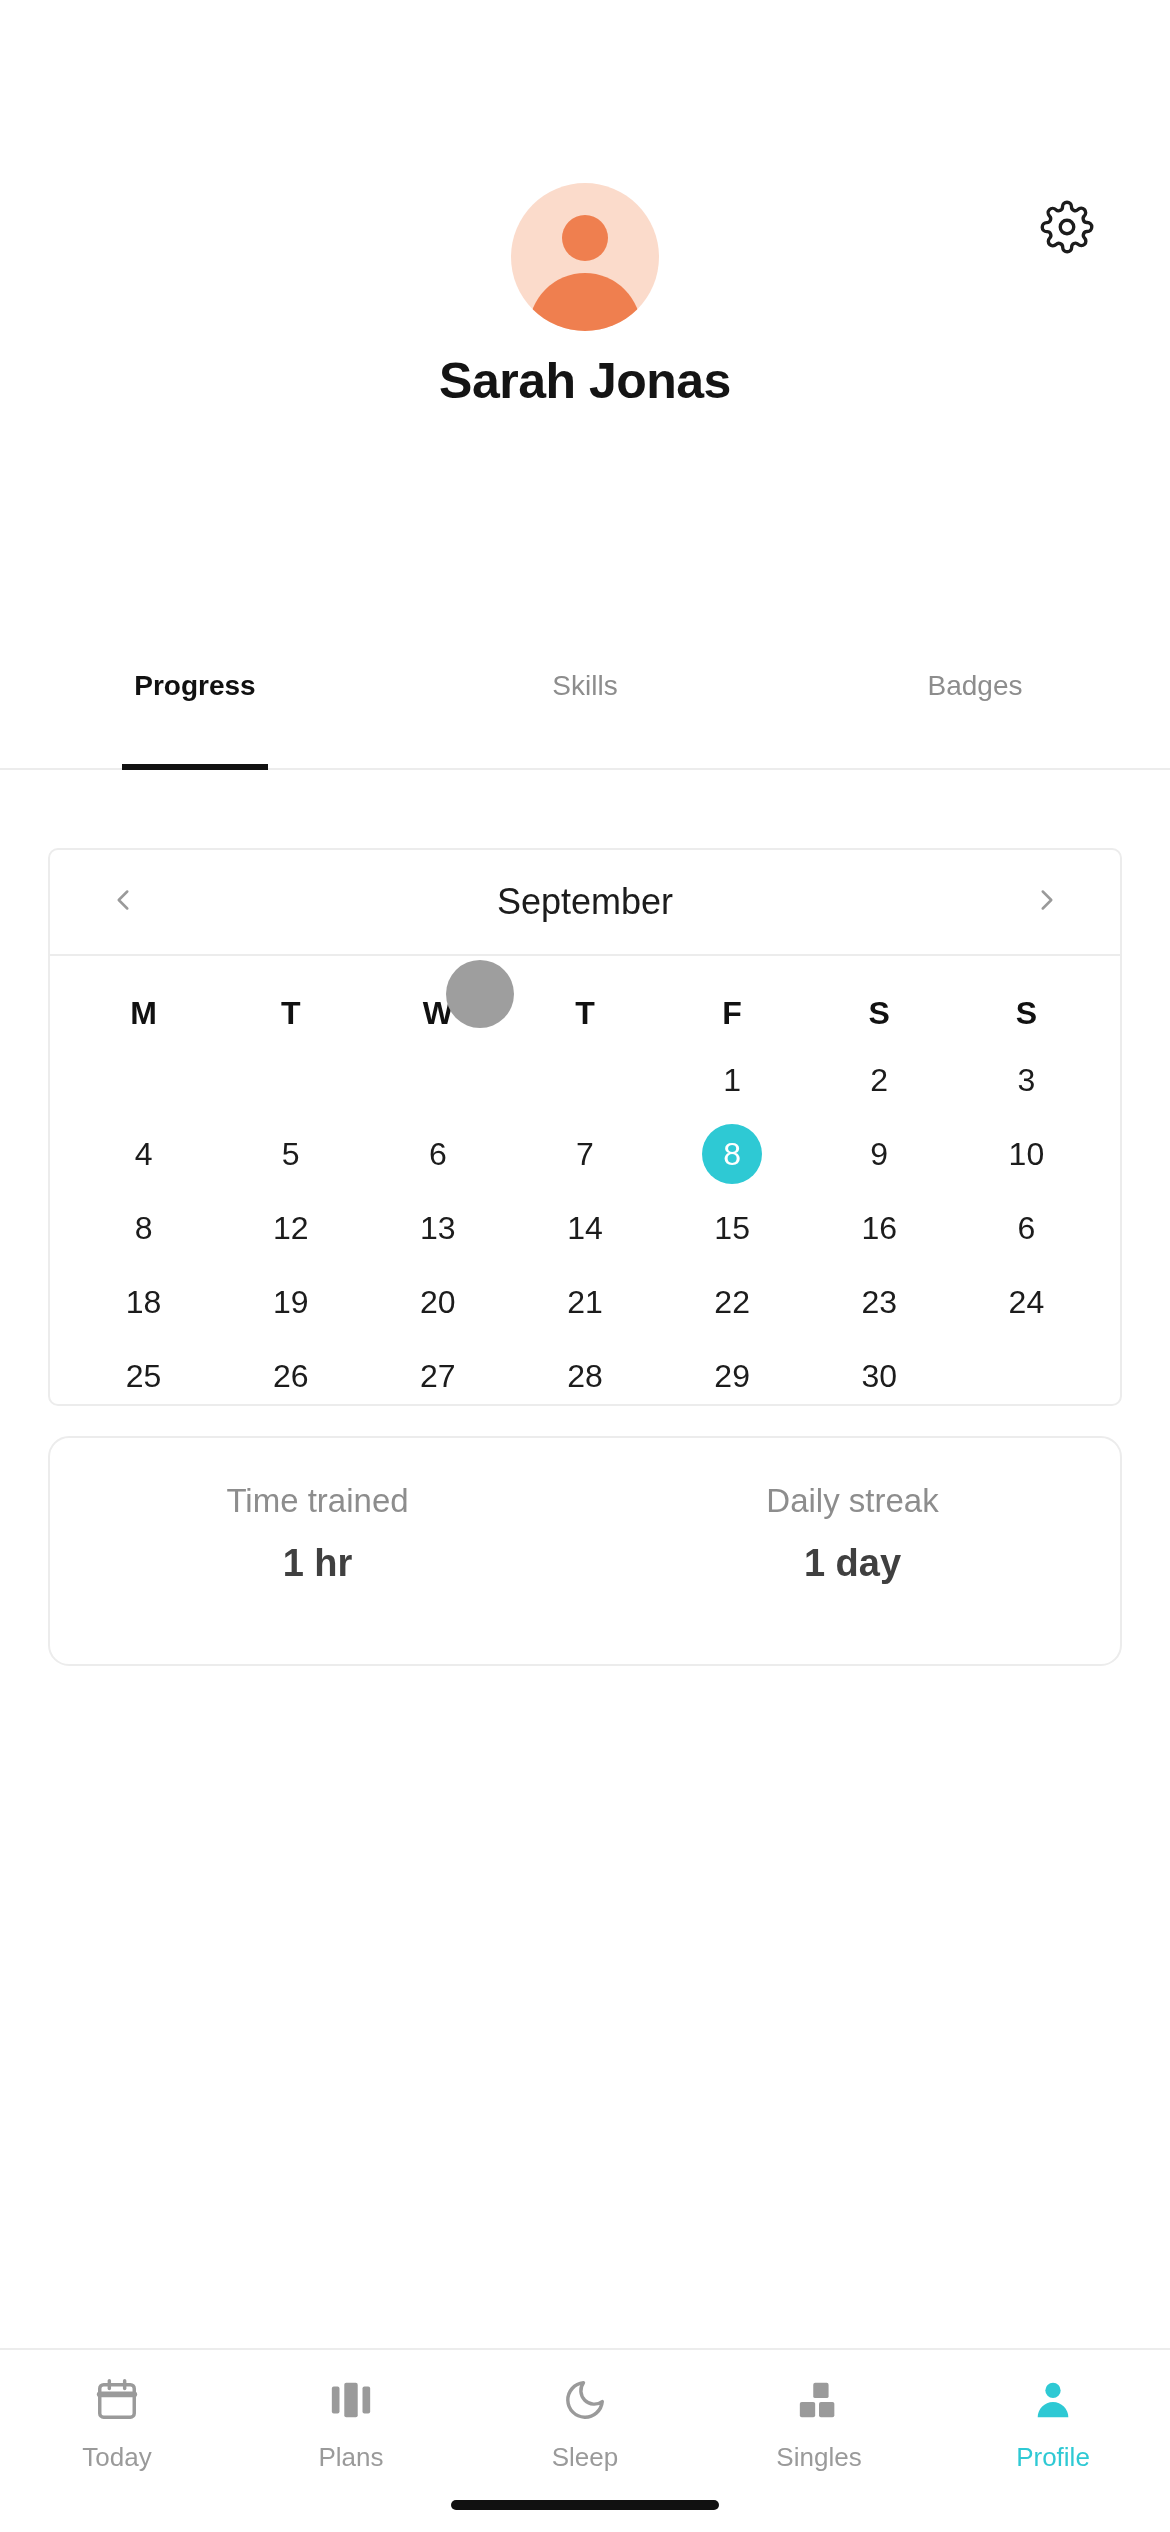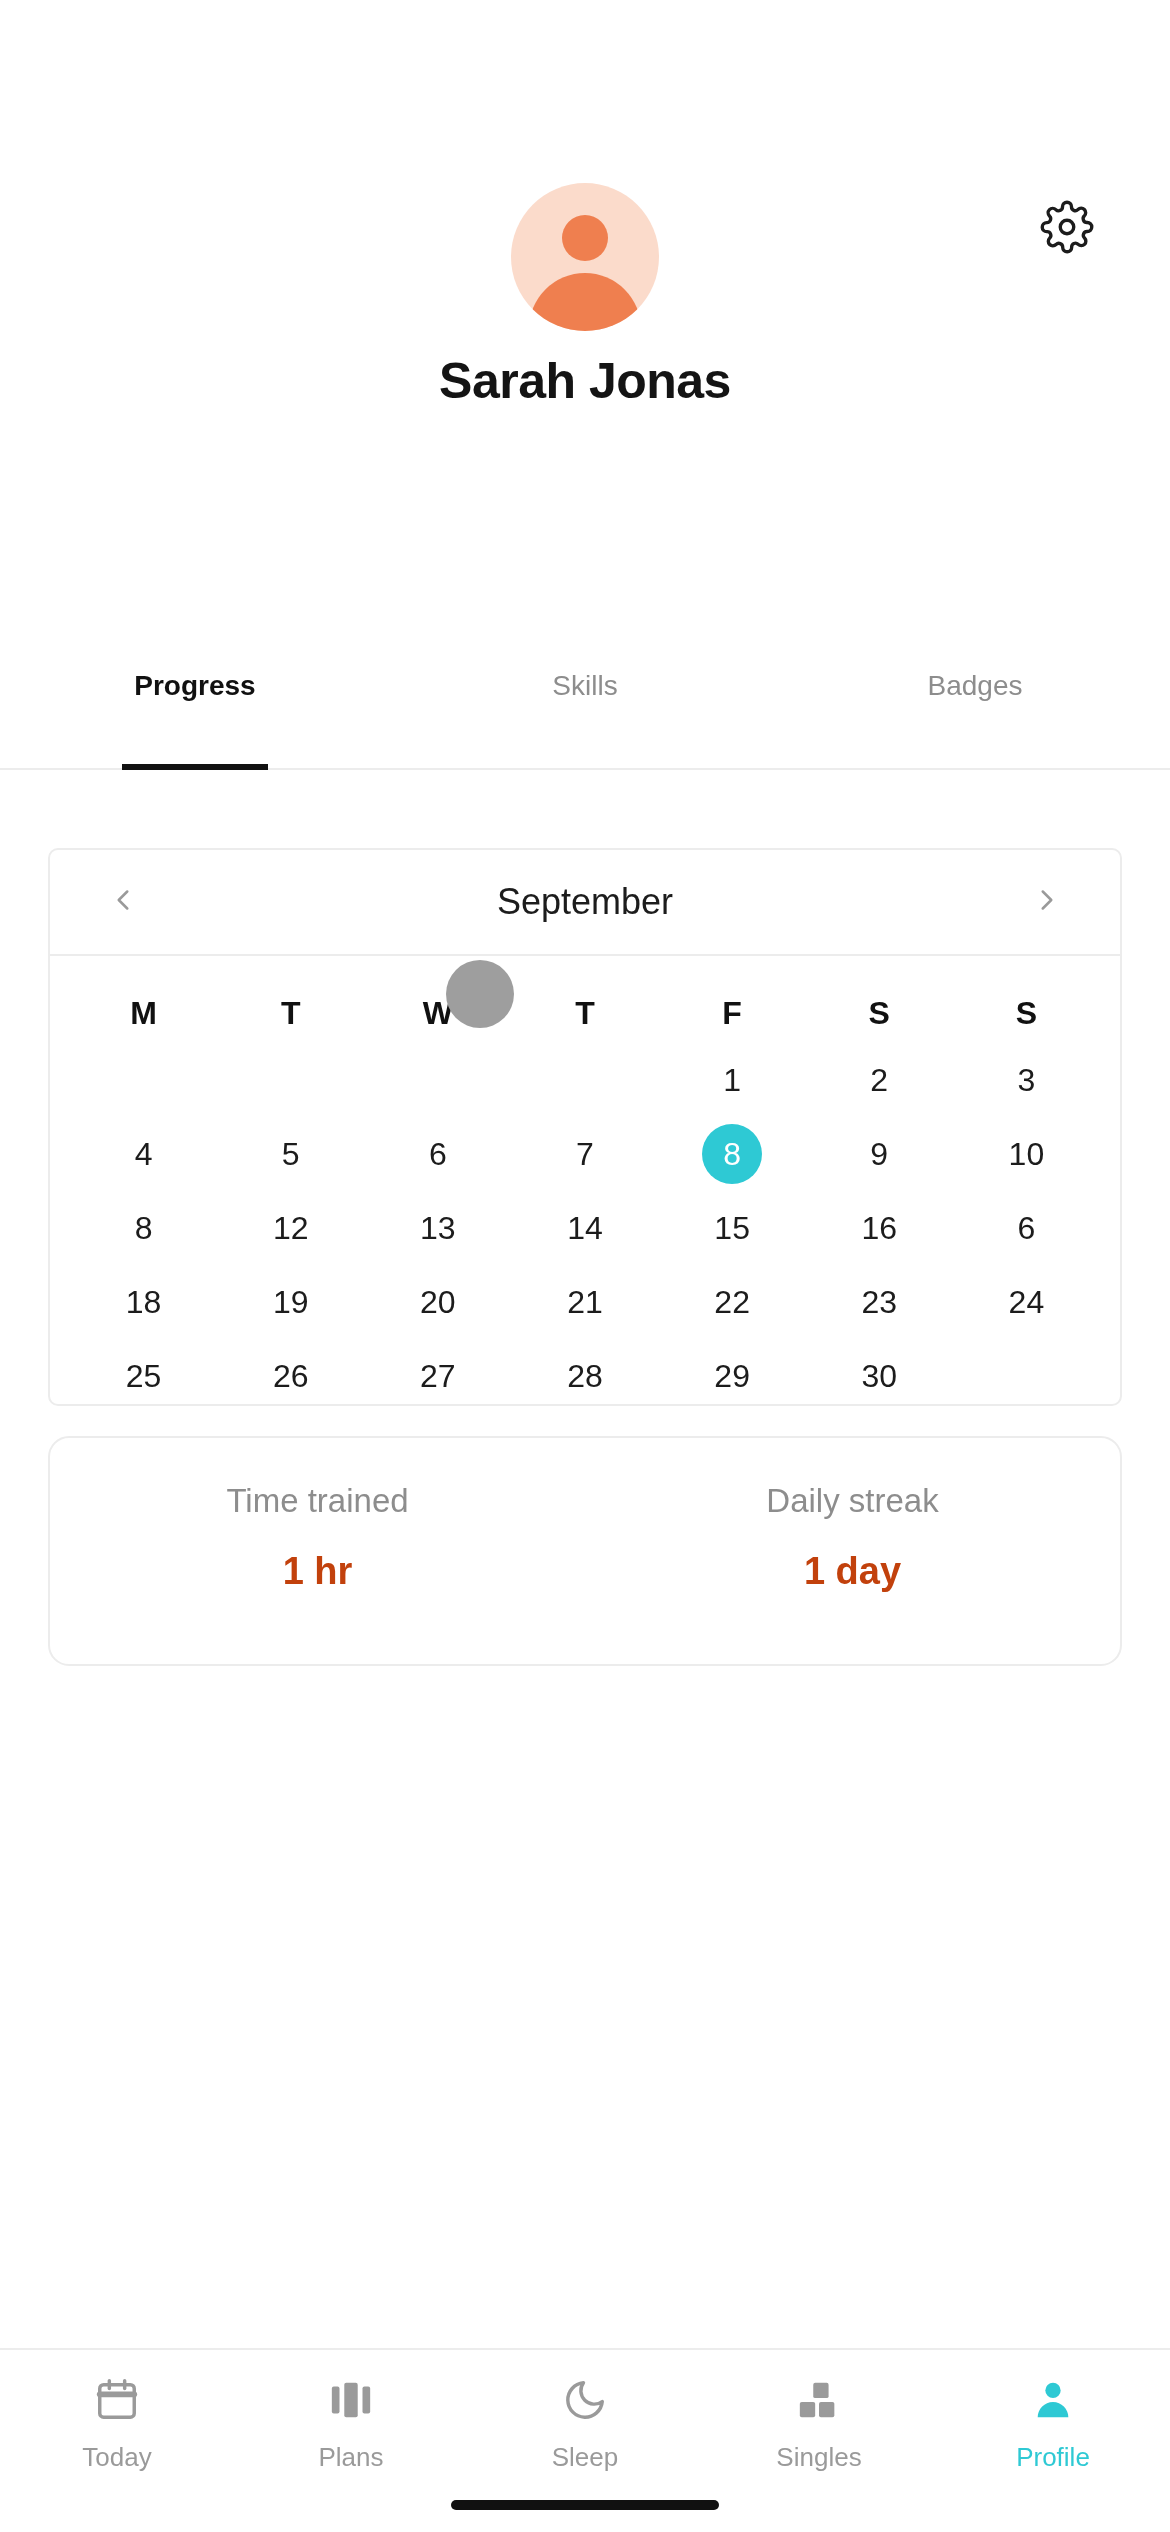--- a/index.html
+++ b/index.html
@@ -222,24 +222,24 @@
   }
   .stat {
     flex: 1 1 0;
     text-align: center;
   }
   .stat-label {
     font-size: 33px;
     color: #8d8d8d;
   }
   .stat-value {
-    margin-top: 30px;
+    margin-top: 22px;
     font-size: 38px;
     font-weight: bold;
-    color: #c2410c;
+    color: #404040;
   }
 
   
   .bottom-nav {
     flex: 0 0 auto;
     height: 184px;
     border-top: 2px solid #ececec;
     display: flex;
     align-items: flex-start;
     padding-top: 22px;

